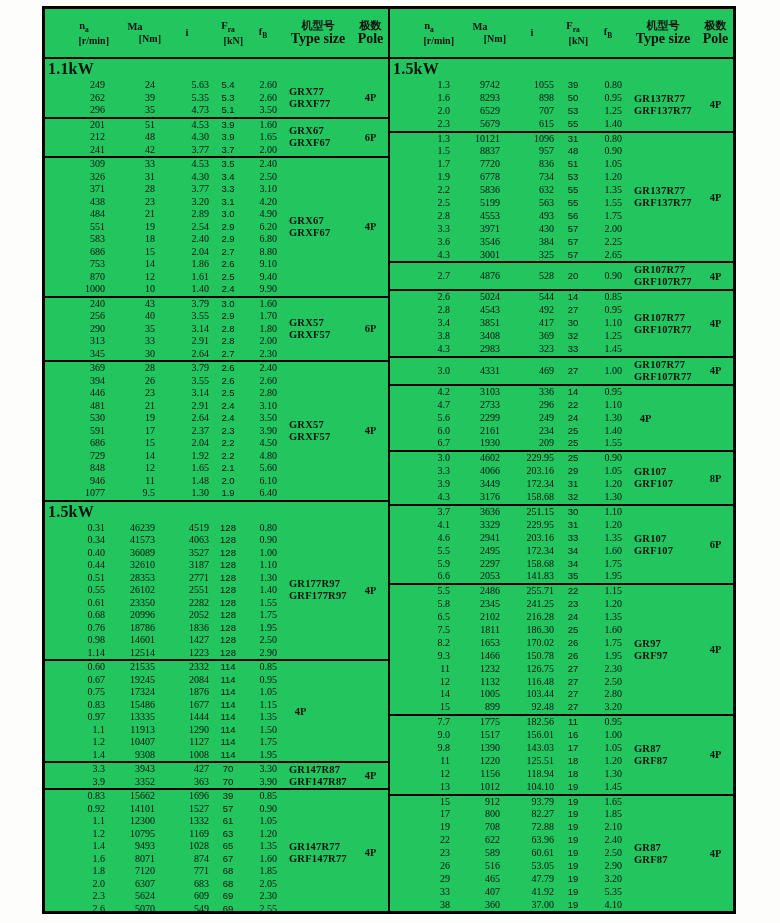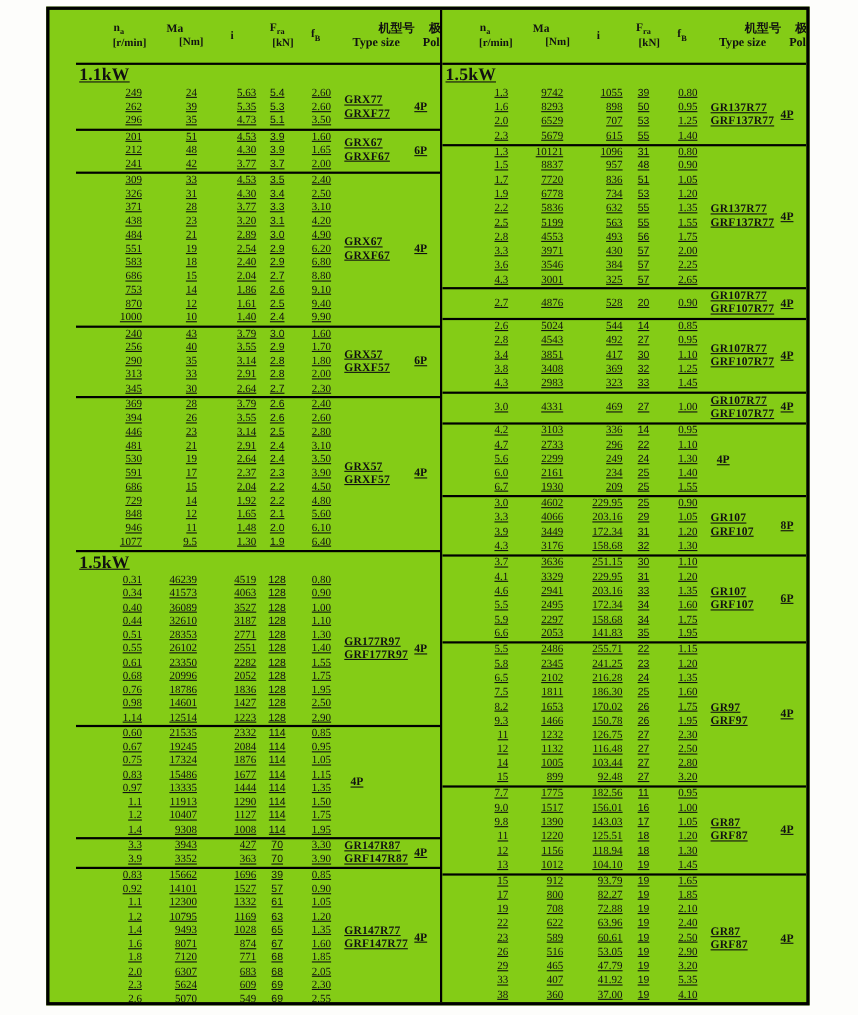--- a/index.html
+++ b/index.html
@@ -5,38 +5,38 @@
   html,body{margin:0;padding:0;}
   body{
     width:780px;height:923px;position:relative;
     background:#fdfdfb;
     font-family:"Liberation Serif", serif;
     color:#111;
     -webkit-font-smoothing:antialiased;
   }
   .table-box{
     position:absolute;left:42px;top:6px;width:694px;height:908px;
-    border:3px solid #000;background:#84cc16;
-    display:flex;box-sizing:border-box;overflow:hidden;padding-left:24px;
+    border:3px solid #000;background:#22c55e;
+    display:flex;box-sizing:border-box;overflow:hidden;
   }
   .col{flex:1 1 0;display:flex;flex-direction:column;overflow:hidden;min-width:0;}
   .vdivider{width:2px;background:#000;flex:0 0 auto;}
   
   .col-header{
     height:50px;flex:0 0 auto;border-bottom:2px solid #000;
     display:grid;grid-template-columns:50px 52px 52px 30px 40px 70px 35px;
     padding-left:14px;align-items:center;box-sizing:border-box;
   }
   .hcell{text-align:center;font-weight:bold;line-height:1.15;font-size:10.5px;}
   .hcell .unit{display:block;font-size:10px;text-align:right;}
   .hcell sub{font-size:7.5px;}
-  .hcell.cn .zh{display:block;font-size:11px;font-family:Liberation Serif, serif;text-align:right;}
-  .hcell.cn .en{display:block;font-size:11px;}
+  .hcell.cn .zh{display:block;font-size:11px;font-family:Liberation Serif, serif;}
+  .hcell.cn .en{display:block;font-size:14px;}
   
-  .col-body{flex:1 1 auto;display:flex;flex-direction:column;overflow:hidden;text-decoration:underline;}
+  .col-body{flex:1 1 auto;display:flex;flex-direction:column;overflow:hidden;}
   .sec-title{
     height:20px;line-height:20px;font-size:16px;font-weight:bold;
     padding-left:3px;flex:0 0 auto;letter-spacing:0.2px;
   }
   .sec-title.topline{border-top:2px solid #000;}
   .grp{display:flex;flex:0 0 auto;border-top:2px solid #000;}
   .grp.first{border-top:none;}
   .rows{flex:0 0 auto;width:224px;padding-left:14px;}
   .row{
     display:grid;grid-template-columns:50px 52px 52px 30px 40px;

